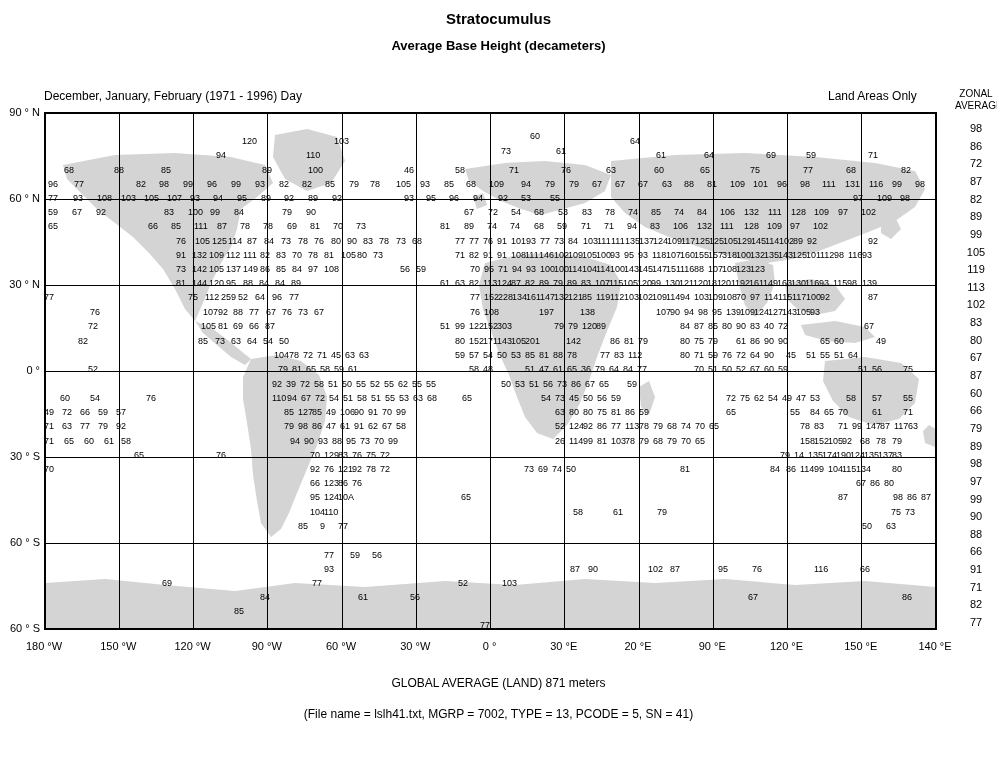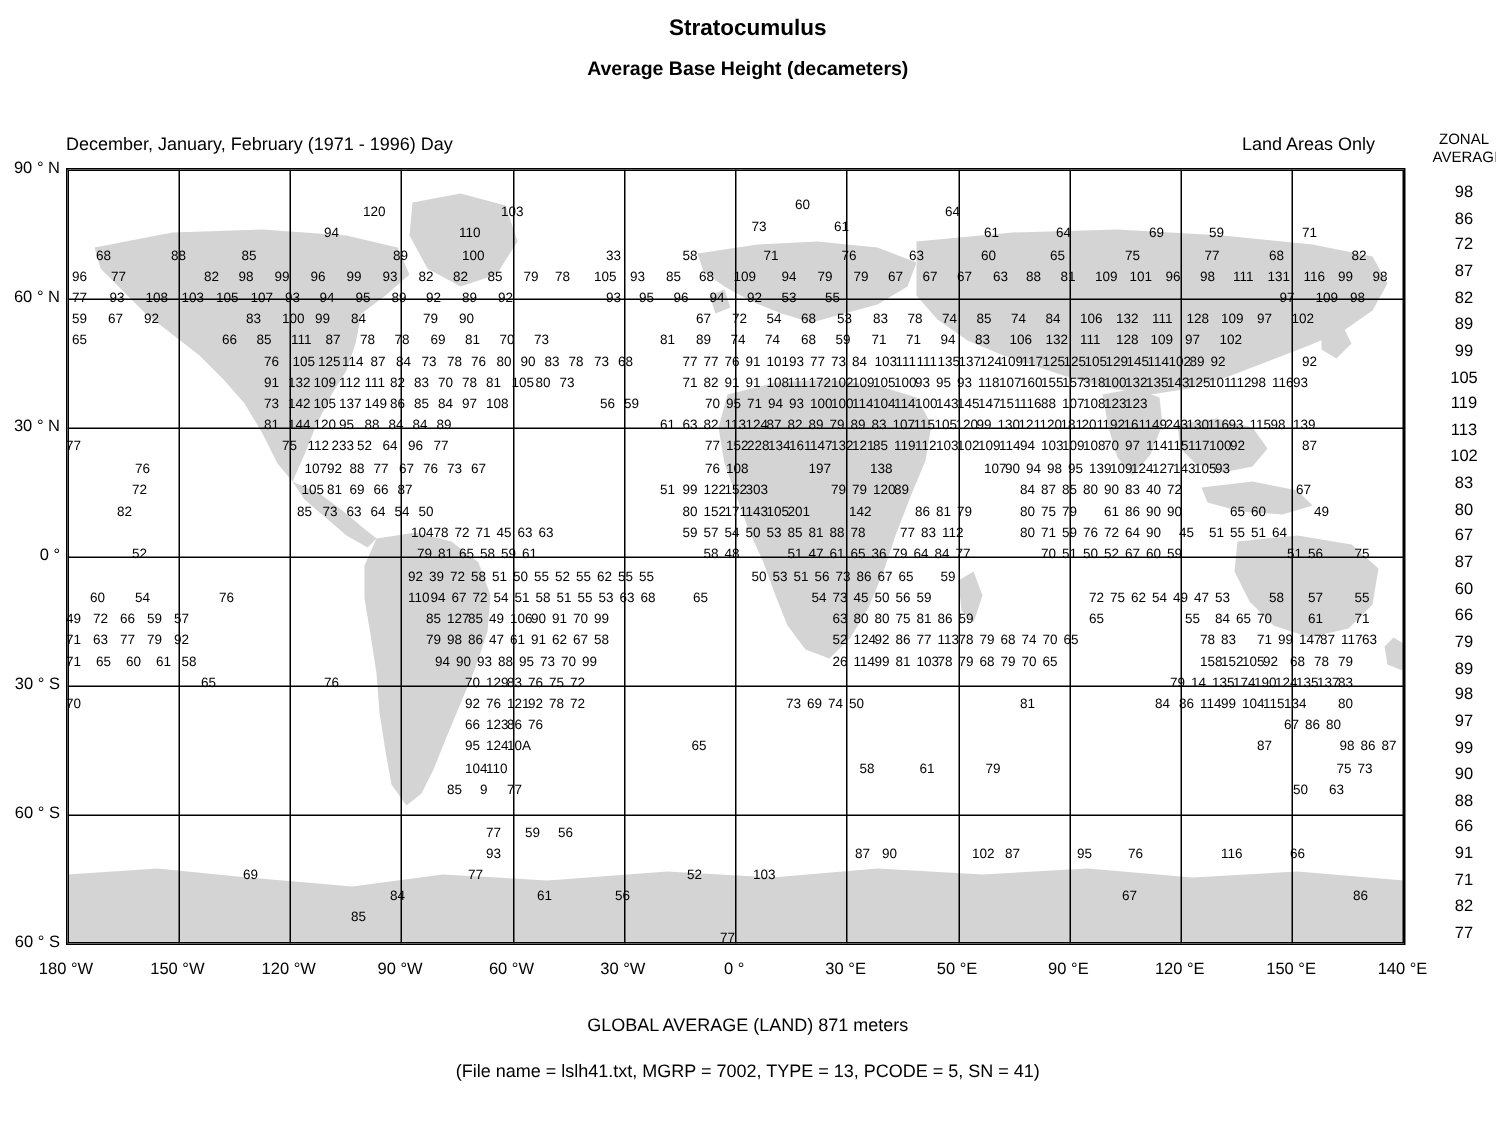--- a/index.html
+++ b/index.html
@@ -210,21 +210,21 @@
     <div class="cellnum" style="left: 656px; top: 151px;">61</div>
     <div class="cellnum" style="left: 704px; top: 151px;">64</div>
     <div class="cellnum" style="left: 766px; top: 151px;">69</div>
     <div class="cellnum" style="left: 806px; top: 151px;">59</div>
     <div class="cellnum" style="left: 868px; top: 151px;">71</div>
     <div class="cellnum" style="left: 64px; top: 166px;">68</div>
     <div class="cellnum" style="left: 114px; top: 166px;">88</div>
     <div class="cellnum" style="left: 161px; top: 166px;">85</div>
     <div class="cellnum" style="left: 262px; top: 166px;">89</div>
     <div class="cellnum" style="left: 308px; top: 166px;">100</div>
-    <div class="cellnum" style="left: 404px; top: 166px;">33</div>
+    <div class="cellnum" style="left: 404px; top: 166px;">46</div>
     <div class="cellnum" style="left: 455px; top: 166px;">58</div>
     <div class="cellnum" style="left: 509px; top: 166px;">71</div>
     <div class="cellnum" style="left: 561px; top: 166px;">76</div>
     <div class="cellnum" style="left: 606px; top: 166px;">63</div>
     <div class="cellnum" style="left: 654px; top: 166px;">60</div>
     <div class="cellnum" style="left: 700px; top: 166px;">65</div>
     <div class="cellnum" style="left: 750px; top: 166px;">75</div>
     <div class="cellnum" style="left: 803px; top: 166px;">77</div>
     <div class="cellnum" style="left: 846px; top: 166px;">68</div>
     <div class="cellnum" style="left: 901px; top: 166px;">82</div>
@@ -396,21 +396,21 @@
     <div class="cellnum" style="left: 324px; top: 251px;">81</div>
     <div class="cellnum" style="left: 341px; top: 251px;">105</div>
     <div class="cellnum" style="left: 357px; top: 251px;">80</div>
     <div class="cellnum" style="left: 373px; top: 251px;">73</div>
     <div class="cellnum" style="left: 455px; top: 251px;">71</div>
     <div class="cellnum" style="left: 469px; top: 251px;">82</div>
     <div class="cellnum" style="left: 483px; top: 251px;">91</div>
     <div class="cellnum" style="left: 497px; top: 251px;">91</div>
     <div class="cellnum" style="left: 511px; top: 251px;">108</div>
     <div class="cellnum" style="left: 525px; top: 251px;">111</div>
-    <div class="cellnum" style="left: 539px; top: 251px;">172</div>
+    <div class="cellnum" style="left: 539px; top: 251px;">146</div>
     <div class="cellnum" style="left: 554px; top: 251px;">102</div>
     <div class="cellnum" style="left: 568px; top: 251px;">109</div>
     <div class="cellnum" style="left: 582px; top: 251px;">105</div>
     <div class="cellnum" style="left: 596px; top: 251px;">100</div>
     <div class="cellnum" style="left: 610px; top: 251px;">93</div>
     <div class="cellnum" style="left: 624px; top: 251px;">95</div>
     <div class="cellnum" style="left: 638px; top: 251px;">93</div>
     <div class="cellnum" style="left: 652px; top: 251px;">118</div>
     <div class="cellnum" style="left: 666px; top: 251px;">107</div>
     <div class="cellnum" style="left: 680px; top: 251px;">160</div>
@@ -485,31 +485,31 @@
     <div class="cellnum" style="left: 637px; top: 279px;">120</div>
     <div class="cellnum" style="left: 651px; top: 279px;">99</div>
     <div class="cellnum" style="left: 665px; top: 279px;">130</div>
     <div class="cellnum" style="left: 679px; top: 279px;">121</div>
     <div class="cellnum" style="left: 693px; top: 279px;">120</div>
     <div class="cellnum" style="left: 707px; top: 279px;">181</div>
     <div class="cellnum" style="left: 721px; top: 279px;">201</div>
     <div class="cellnum" style="left: 735px; top: 279px;">192</div>
     <div class="cellnum" style="left: 749px; top: 279px;">161</div>
     <div class="cellnum" style="left: 763px; top: 279px;">149</div>
-    <div class="cellnum" style="left: 777px; top: 279px;">243</div>
+    <div class="cellnum" style="left: 777px; top: 279px;">163</div>
     <div class="cellnum" style="left: 791px; top: 279px;">130</div>
     <div class="cellnum" style="left: 805px; top: 279px;">116</div>
     <div class="cellnum" style="left: 819px; top: 279px;">93</div>
     <div class="cellnum" style="left: 833px; top: 279px;">115</div>
     <div class="cellnum" style="left: 847px; top: 279px;">98</div>
     <div class="cellnum" style="left: 862px; top: 279px;">139</div>
     <div class="cellnum" style="left: 44px; top: 293px;">77</div>
     <div class="cellnum" style="left: 188px; top: 293px;">75</div>
     <div class="cellnum" style="left: 205px; top: 293px;">112</div>
-    <div class="cellnum" style="left: 221px; top: 293px;">233</div>
+    <div class="cellnum" style="left: 221px; top: 293px;">259</div>
     <div class="cellnum" style="left: 238px; top: 293px;">52</div>
     <div class="cellnum" style="left: 255px; top: 293px;">64</div>
     <div class="cellnum" style="left: 272px; top: 293px;">96</div>
     <div class="cellnum" style="left: 289px; top: 293px;">77</div>
     <div class="cellnum" style="left: 470px; top: 293px;">77</div>
     <div class="cellnum" style="left: 484px; top: 293px;">152</div>
     <div class="cellnum" style="left: 498px; top: 293px;">228</div>
     <div class="cellnum" style="left: 512px; top: 293px;">134</div>
     <div class="cellnum" style="left: 526px; top: 293px;">161</div>
     <div class="cellnum" style="left: 540px; top: 293px;">147</div>
@@ -914,21 +914,21 @@
   </div>
 <div id="xtick-layer">
     <div class="xtick" style="left: 9px;">180 °W</div>
     <div class="xtick" style="left: 83.25px;">150 °W</div>
     <div class="xtick" style="left: 157.5px;">120 °W</div>
     <div class="xtick" style="left: 231.75px;">90 °W</div>
     <div class="xtick" style="left: 306px;">60 °W</div>
     <div class="xtick" style="left: 380.25px;">30 °W</div>
     <div class="xtick" style="left: 454.5px;">0 °</div>
     <div class="xtick" style="left: 528.75px;">30 °E</div>
-    <div class="xtick" style="left: 603px;">50 °E</div>
+    <div class="xtick" style="left: 603px;">20 °E</div>
     <div class="xtick" style="left: 677.25px;">90 °E</div>
     <div class="xtick" style="left: 751.5px;">120 °E</div>
     <div class="xtick" style="left: 825.75px;">150 °E</div>
     <div class="xtick" style="left: 900px;">140 °E</div>
   </div>
 <div id="zonal-layer">
     <div class="zonal-val" style="top: 122px;">98</div>
     <div class="zonal-val" style="top: 139.643px;">86</div>
     <div class="zonal-val" style="top: 157.286px;">72</div>
     <div class="zonal-val" style="top: 174.929px;">87</div>

